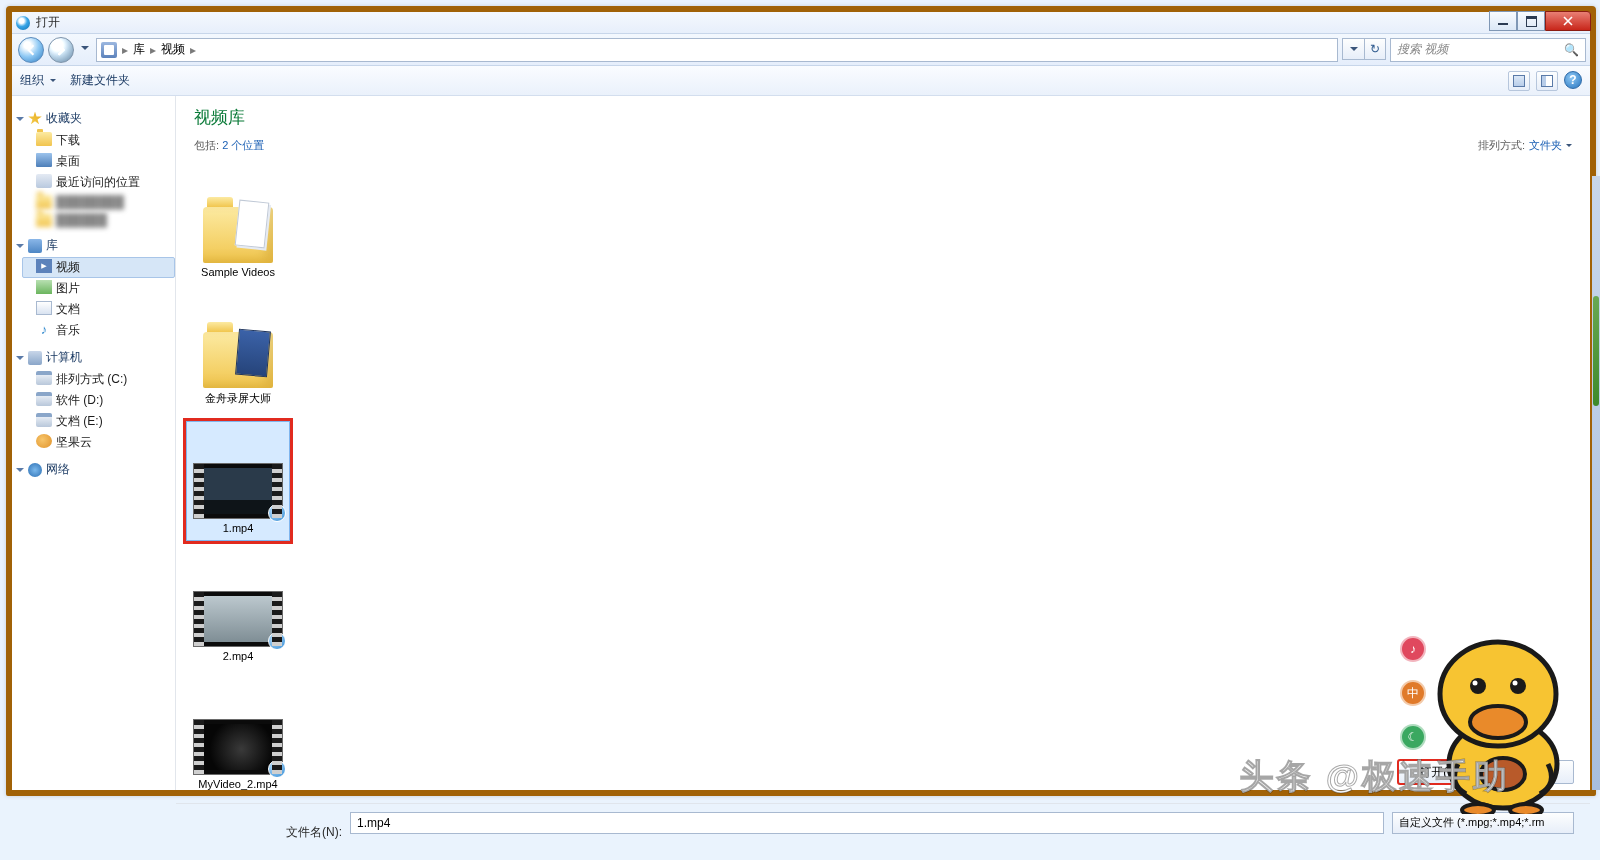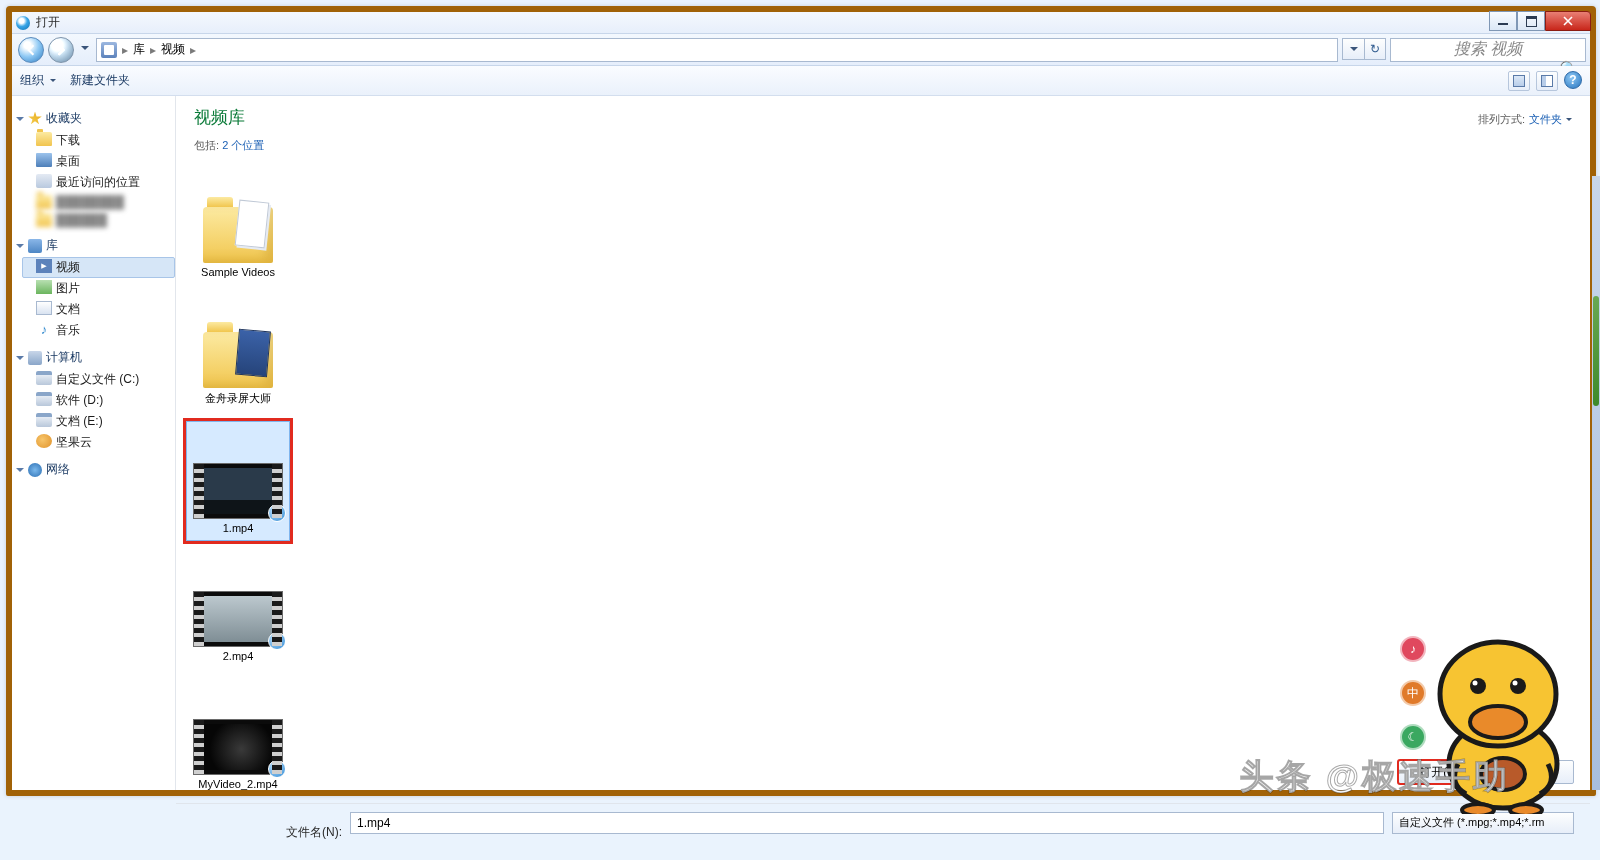--- a/index.html
+++ b/index.html
@@ -28,21 +28,21 @@
 .navdrop::after{content:"";border:4px solid transparent;border-top-color:#3a557a;}
 .address { flex:1; height:24px; background:#fff; border:1px solid #a8b9d0; display:flex; align-items:center; padding:0 4px; gap:5px; font-size:12px; }
 .crumb-ico{ width:16px; height:16px; background: linear-gradient(#9db8e0,#5c82bb); border-radius:2px; position:relative; }
 .crumb-ico::after{content:"";position:absolute;inset:3px;background:#fff;border-radius:1px;}
 .sep{color:#7a7a7a;}
 .addr-tools{ display:flex; height:24px; }
 .addr-tool{ width:22px;height:22px;border:1px solid #a8b9d0;background:linear-gradient(#fdfefe,#e7eef9);display:flex;align-items:center;justify-content:center;}
 .addr-tool:first-child{border-right:0;}
 .addr-tool::after{content:"";border:4px solid transparent;border-top-color:#3a557a;margin-top:4px;}
 .addr-tool.refresh::after{content:"↻";border:none;margin:0;font-size:12px;color:#2e5a8e;}
-.search { width:196px; height:24px; background:#fff; border:1px solid #a8b9d0; display:flex; align-items:center; padding:0 6px; color:#888; font-size:16px; font-style: italic; flex-direction: column; }
+.search { width:196px; height:24px; background:#fff; border:1px solid #a8b9d0; display:flex; align-items:center; padding:0 6px; color:#888; font-size:12px; font-style: italic; }
 .search .mag{ margin-left:auto; color:#4478b8; font-style:normal; }
 
 
 .toolbar { height:30px; background:linear-gradient(#fafcff,#eaf1fb); border-bottom:1px solid #d3deee; display:flex; align-items:center; padding:0 8px; gap:14px; font-size:12px; }
 .toolbar .right { margin-left:auto; display:flex; gap:6px; }
 .toolbtn { display:flex; align-items:center; gap:4px; color:#1b3a63; }
 .toolbtn .dd::after{content:"";border:3px solid transparent;border-top-color:#3a557a;display:inline-block;margin-left:2px;margin-top:3px;}
 .ticon{width:22px;height:20px;border:1px solid #b6c6dc;background:linear-gradient(#fdfefe,#e7eef9);display:flex;align-items:center;justify-content:center;font-size:12px;color:#2e5a8e;border-radius:2px;}
 .ticon.views::before{content:"";width:10px;height:10px;border:1px solid #5a7aa8;background:linear-gradient(#dce8f7,#b8cde9);}
 .ticon.pane::before{content:"";width:10px;height:10px;border:1px solid #5a7aa8;background:#fff;box-shadow:inset 4px 0 #b8cde9;}
@@ -69,21 +69,21 @@
 .vid::after{content:"▶";position:absolute;inset:0;display:flex;align-items:center;justify-content:center;font-size:7px;color:#fff;}
 .pic{background:linear-gradient(#b8e0b2,#6bb55e);}
 .doc{background:linear-gradient(#fff,#d9e3f1);border:1px solid #a8b9d0;}
 .mus{color:#3a8ed0;font-size:13px;text-align:center;}
 .drv{background:linear-gradient(#e6ecf4,#b8c7da);border-radius:2px;border-top:4px solid #8aa6c9;}
 .cld{background:radial-gradient(circle at 40% 40%,#f7c56a,#e0922a);border-radius:50%;}
 .node.active{background:#d6e6f7;border:1px solid #a8c5e8;padding:1px 3px 1px 13px;}
 
 
 .main { flex:1; background:#fff; display:flex; flex-direction:column; position:relative; }
-.libhdr { padding:10px 18px 6px 18px; display:flex; align-items:flex-start; }
+.libhdr { padding:10px 18px 6px 18px; display:flex; align-items:flex-end; }
 .libhdr h2{ font-size:17px; font-weight:normal; color:#0a7a38; }
 .libhdr .sub{ font-size:11px; color:#5a5a5a; margin-top:9px; }
 .libhdr .sub a{ color:#1a5fb4; text-decoration:none; }
 .arrange{ margin-left:auto; font-size:11px; color:#5a5a5a; display:flex; align-items:center; gap:4px; margin-top:6px; }
 .arrange a{ color:#1a5fb4; text-decoration:none; }
 .arrange .dd::after{content:"";border:3px solid transparent;border-top-color:#3a557a;display:inline-block;margin-top:3px;}
 
 .items { padding:6px 10px; display:flex; gap:8px; align-items:flex-start;flex-direction:column; }
 .item { width:104px; height:120px; display:flex; flex-direction:column; align-items:center; justify-content:flex-end; gap:3px; padding:6px 3px; font-size:11px; text-align:center; border:1px solid transparent; }
 .item.sel{ background:#d6eaff; border:1px solid #7fb5ee; }
@@ -242,21 +242,21 @@
           <span>音乐</span>
         </div>
 
       <div class="grouphdr">
           <span class="disclose"></span>
           <span class="gico pc"></span>
           <span>计算机</span>
         </div>
       <div class="node">
           <span class="nico drv"></span>
-          <span>自定义文件 (C:)</span>
+          <span>排列方式 (C:)</span>
         </div>
       <div class="node">
           <span class="nico drv"></span>
           <span>软件 (D:)</span>
         </div>
       <div class="node">
           <span class="nico drv"></span>
           <span>文档 (E:)</span>
         </div>
       <div class="node">

